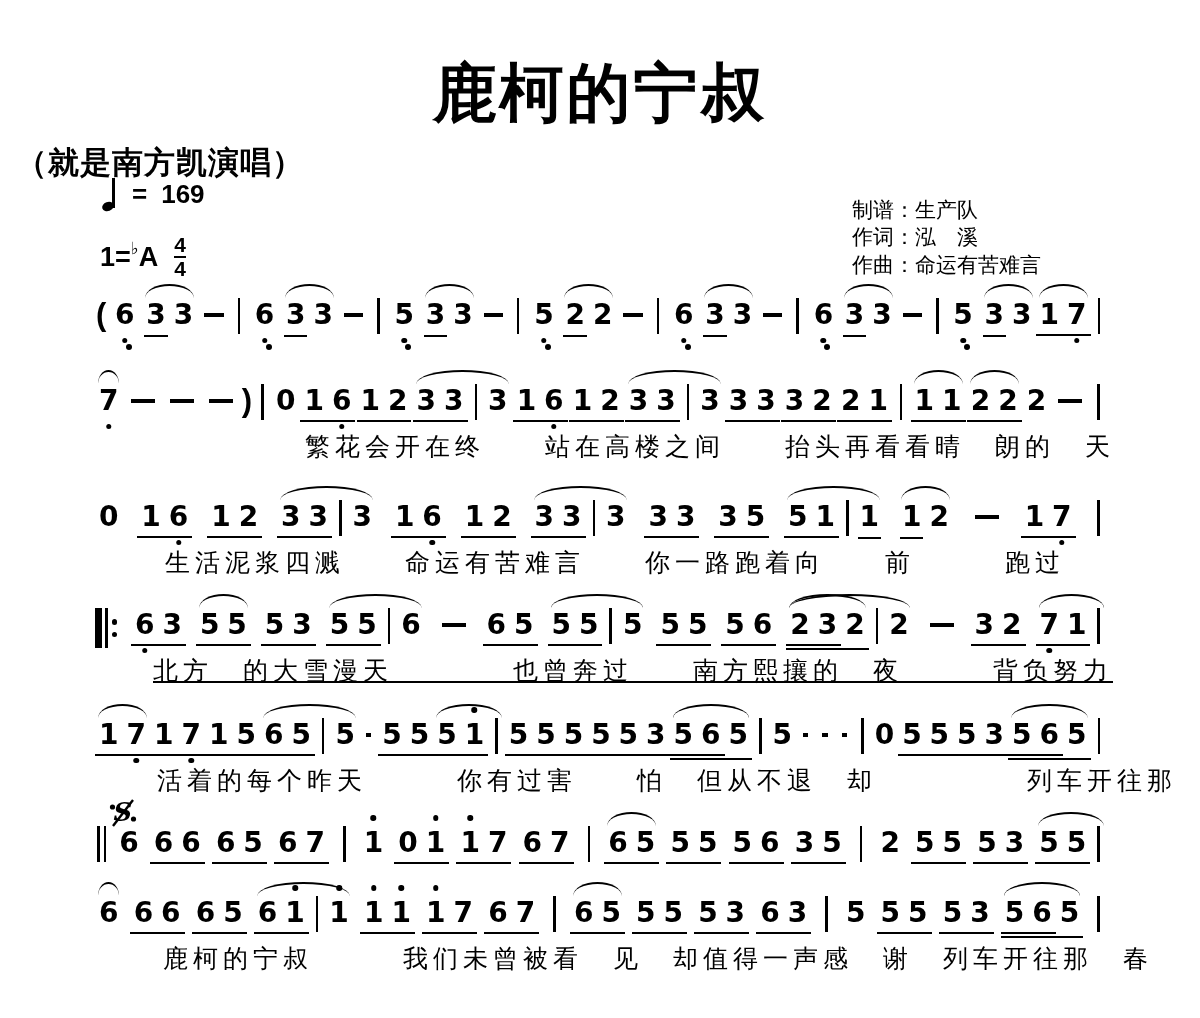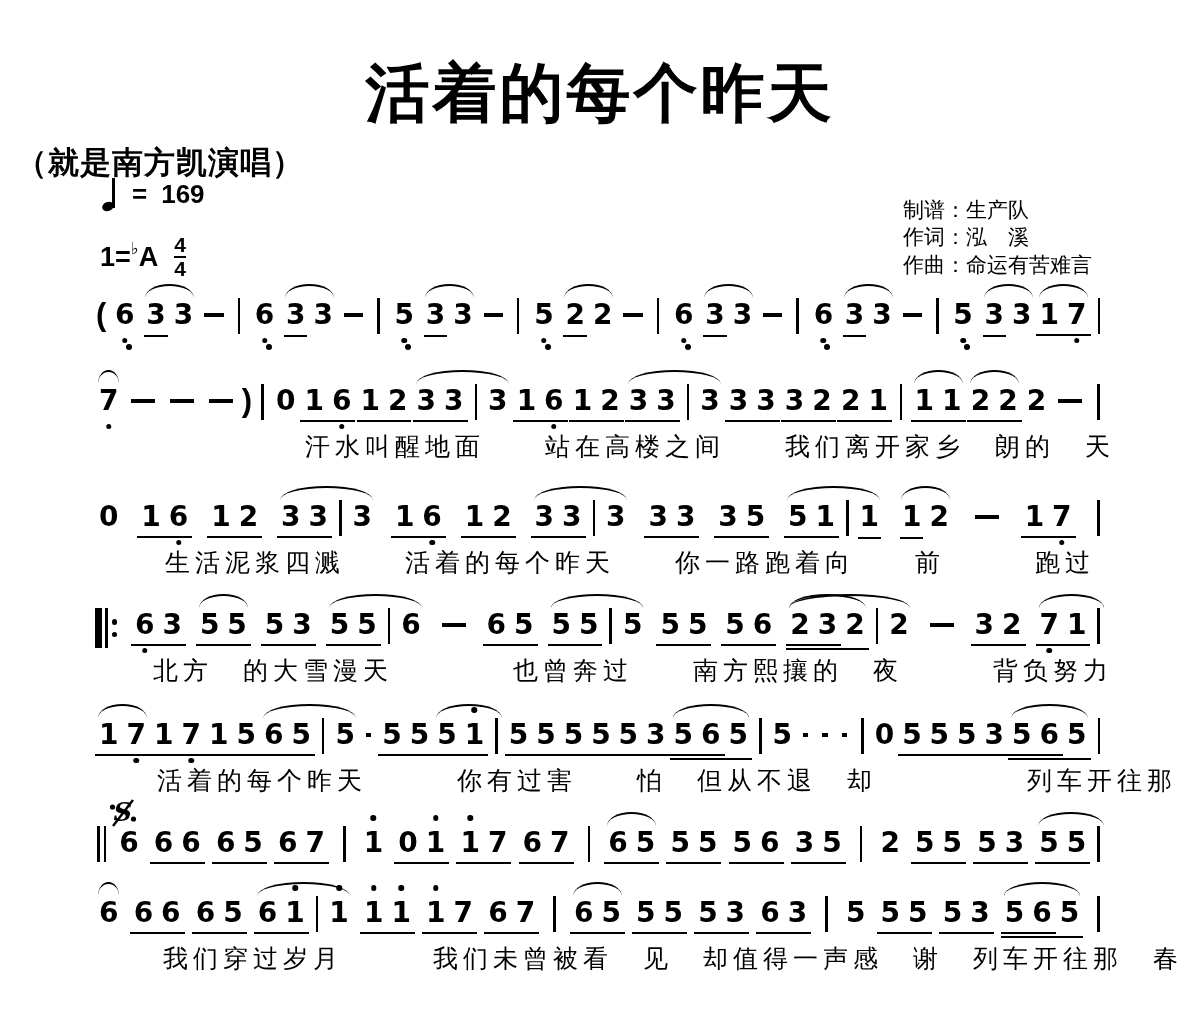--- a/index.html
+++ b/index.html
@@ -15,28 +15,28 @@
   .qnote::before{content:"";position:absolute;bottom:1px;left:0;width:12px;height:9px;
                  background:#000;border-radius:50%;transform:rotate(-20deg);}
   .qnote::after{content:"";position:absolute;left:10px;top:2px;width:2.5px;height:30px;background:#000;}
   .tempo .eq{margin-right:14px;}
   .keyrow{position:absolute;left:100px;top:234px;display:flex;align-items:center;
           font-size:27px;font-weight:bold;}
   .keyrow sup{font-size:17px;position:relative;top:-9px;}
   .timesig{display:inline-flex;flex-direction:column;align-items:center;margin-left:16px;
            font-size:21px;font-weight:bold;line-height:1.05;}
   .timesig .den{border-top:2.5px solid #000;}
-  .credits{position:absolute;left:903px;top:196px;font-size:21px;line-height:1.3;font-weight:500;}
+  .credits{position:absolute;left:852px;top:196px;font-size:21px;line-height:1.3;font-weight:500;}
   .score{position:absolute;left:95px;top:298px;width:1012px;}
   .mline{display:flex;justify-content:space-between;align-items:flex-start;height:40px;}
   .ml1{margin-bottom:46px;}
   .ml3{margin-top:40px;} .ml4{margin-top:32px;} .ml5{margin-top:34px;}
   .ml6{margin-top:2px;} .ml7{margin-top:30px;}
   .lyr{font-size:25px;letter-spacing:5px;margin-top:6px;white-space:pre;font-weight:500;height:30px;}
-  .ly2{padding-left:210px;} .ly3{padding-left:70px;} .ly4{padding-left:58px;}
+  .ly2{padding-left:210px;} .ly3{padding-left:70px;} .ly4{padding-left:58px;text-decoration:underline;}
   .ly5{padding-left:62px;} .ly6{padding-left:44px;} .ly7{padding-left:68px;}
   .note{position:relative;display:inline-block;height:34px;line-height:34px;
         font-size:28px;font-weight:bold;margin:0 4px;text-align:center;
         font-family:"DejaVu Sans",sans-serif;}
   .note.u1::after{content:"";position:absolute;left:-2px;right:-2px;bottom:-5px;height:2.5px;background:#000;}
   .hi{position:absolute;top:-11px;left:50%;transform:translateX(-50%);
       width:5.5px;height:5.5px;border-radius:50%;background:#000;}
   .lo{position:absolute;bottom:-11px;left:50%;transform:translateX(-50%);
       width:5.5px;height:5.5px;border-radius:50%;background:#000;}
   .ad{display:inline-block;width:6px;height:6px;border-radius:50%;background:#000;
@@ -54,21 +54,21 @@
   .repeat .dots{display:flex;flex-direction:column;justify-content:center;gap:7px;margin-left:4px;height:40px;}
   .repeat .dots i{width:5.5px;height:5.5px;border-radius:50%;background:#000;}
   .paren{font-size:31px;font-weight:bold;line-height:34px;margin:0 1px;}
   .dash{width:24px;height:3.5px;background:#000;margin:15px 7px 0;display:inline-block;}
   .segno{height:26px;margin:4px 0 0 14px;}
 </style>
 </head>
 <body>
 
 <div class="page">
-  <div class="title">活着的每个昨天</div>
+  <div class="title">鹿柯的宁叔</div>
   <div class="subtitle">（就是南方凯演唱）</div>
 
   <div class="tempo">
     <span class="qnote"></span>
     <span class="eq">=</span>
     <span>169</span>
   </div>
 
   <div class="keyrow">
     <span>1=</span>
@@ -202,21 +202,21 @@
           <span class="note">1</span>
         </span>
         <span class="grp arc b1">
           <span class="note">2</span>
           <span class="note">2</span>
         </span>
         <span class="note">2</span>
         <span class="dash"></span>
         <span class="bar"></span>
       </div>
-    <div class="lyr ly2">汗水叫醒地面　　站在高楼之间　　我们离开家乡　朗的　天</div>
+    <div class="lyr ly2">繁花会开在终　　站在高楼之间　　抬头再看看晴　朗的　天</div>
     <div class="mline ml3">
         <span class="note">0</span>
         <span class="grp b1">
           <span class="note">1</span>
           <span class="note">6<span class="lo"></span></span>
         </span>
         <span class="grp b1">
           <span class="note">1</span>
           <span class="note">2</span>
         </span>
@@ -264,21 +264,21 @@
           <span class="note u1">1</span>
           <span class="note">2</span>
         </span>
         <span class="dash"></span>
         <span class="grp b1">
           <span class="note">1</span>
           <span class="note">7<span class="lo"></span></span>
         </span>
         <span class="bar"></span>
       </div>
-    <div class="lyr ly3">生活泥浆四溅　　活着的每个昨天　　你一路跑着向　　前　　　跑过</div>
+    <div class="lyr ly3">生活泥浆四溅　　命运有苦难言　　你一路跑着向　　前　　　跑过</div>
     <div class="mline ml4">
         <span class="repeat">
           <span class="thick"></span>
           <span class="thin"></span>
           <span class="dots">
             <i></i>
             <i></i>
           </span>
         </span>
         <span class="grp b1">
@@ -560,15 +560,15 @@
         </span>
         <span class="grp arc b1">
           <span class="grp b1">
             <span class="note">5</span>
             <span class="note">6</span>
           </span>
           <span class="note">5</span>
         </span>
         <span class="bar"></span>
       </div>
-    <div class="lyr ly7">我们穿过岁月　　　我们未曾被看　见　却值得一声感　谢　列车开往那　春</div>
+    <div class="lyr ly7">鹿柯的宁叔　　　我们未曾被看　见　却值得一声感　谢　列车开往那　春</div>
   </div>
 </div>
 
 </body></html>

